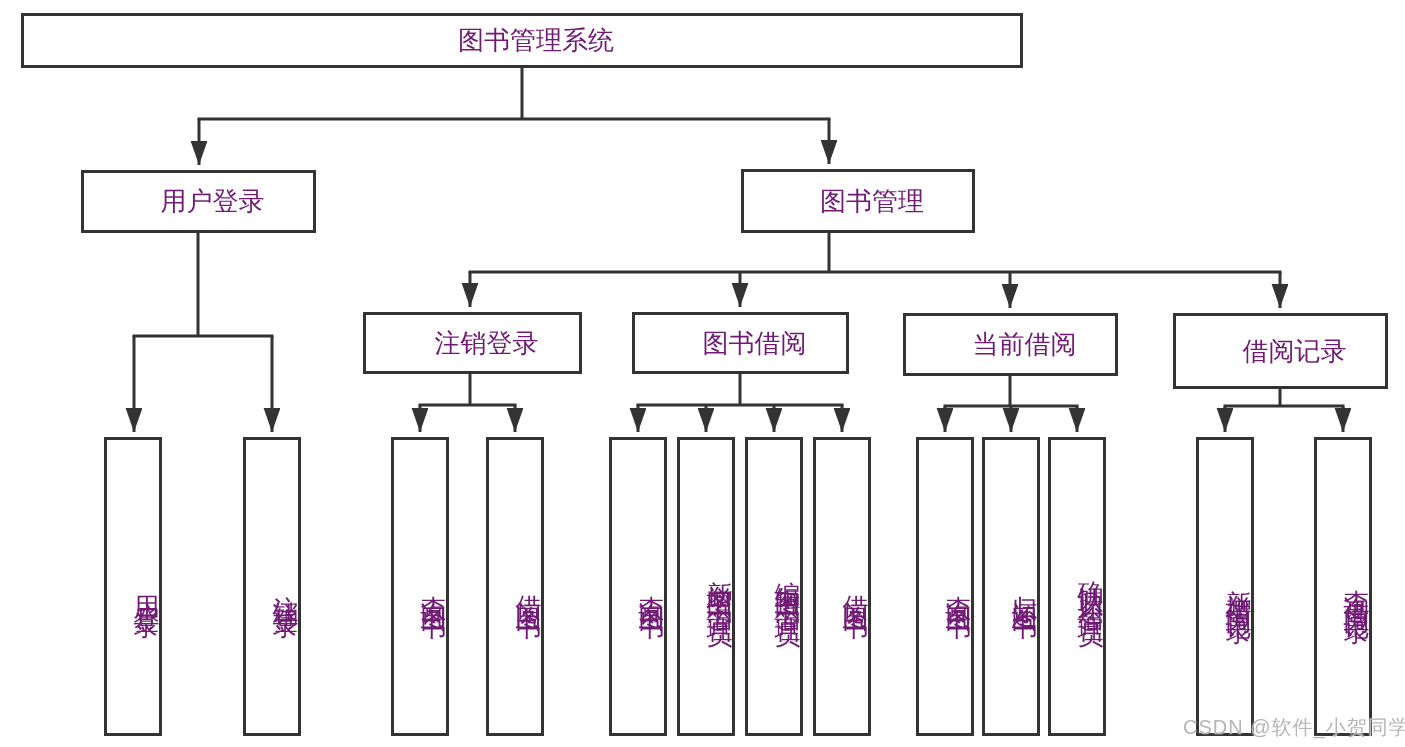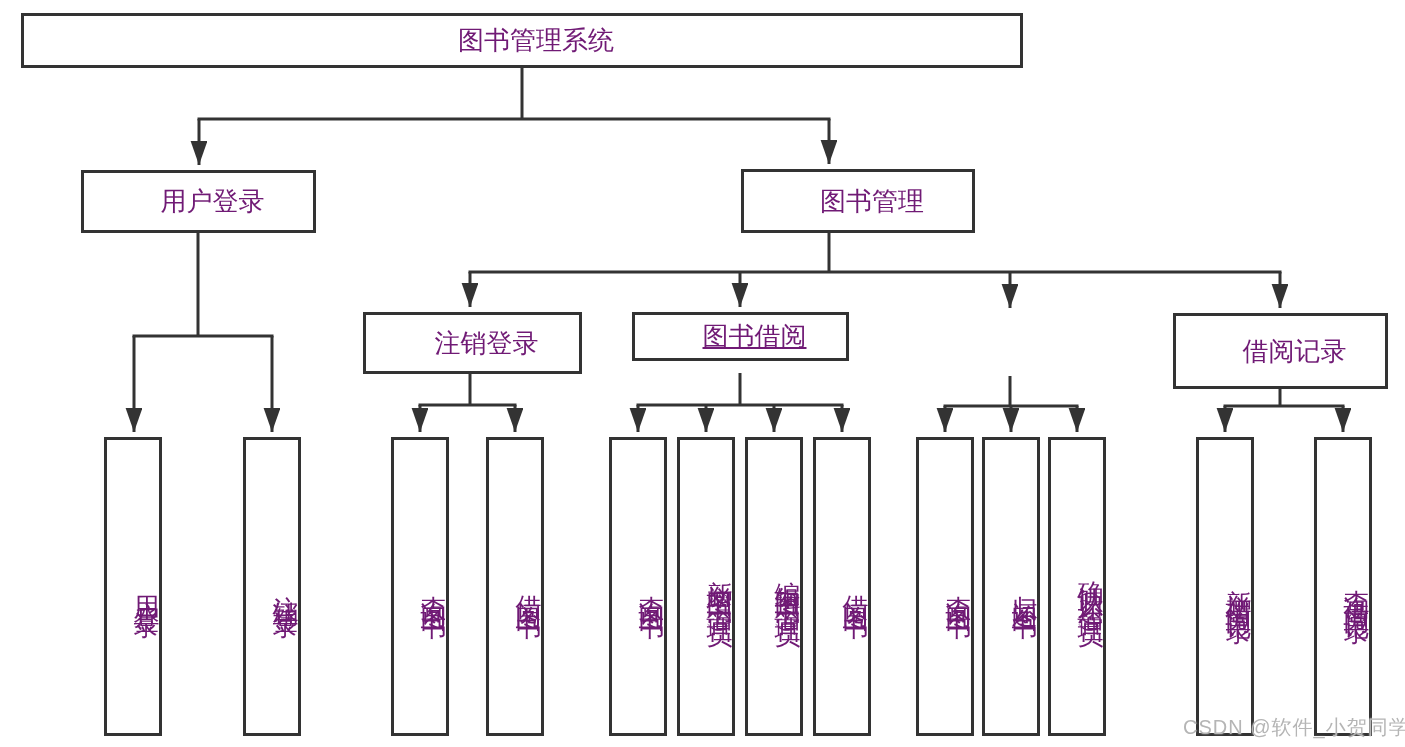--- a/index.html
+++ b/index.html
@@ -108,21 +108,22 @@
       <line x1="1343" y1="406" x2="1343" y2="432" marker-end="url(#arw)"></line>
     </g>
   </svg>
 
   <div class="node" style="left:21px; top:13px; width:1002px; height:55px;">图书管理系统</div>
 
   <div class="node" style="left:81px; top:170px; width:235px; height:63px;">用户登录</div>
   <div class="node" style="left:712px; top:169px; width:234px; height:64px;margin-left:29px;">图书管理</div>
 
   <div class="node" style="left:363px; top:312px; width:219px; height:62px;">注销登录</div>
-  <div class="node" style="left:632px; top:312px; width:217px; height:49px;text-decoration:underline;">图书借阅</div>
+  <div class="node" style="left:632px; top:312px; width:217px; height:62px;">图书借阅</div>
+  <div class="node" style="left:903px; top:313px; width:215px; height:63px;">当前借阅</div>
   <div class="node" style="left:1173px; top:313px; width:215px; height:76px;">借阅记录</div>
 
   <div class="node leaf" style="left:104px; top:437px; width:58px; height:299px;">用户登录</div>
   <div class="node leaf" style="left:243px; top:437px; width:58px; height:299px;">注销登录</div>
 
   <div class="node leaf" style="left:391px; top:437px; width:58px; height:299px;">查询图书</div>
   <div class="node leaf" style="left:486px; top:437px; width:58px; height:299px;">借阅图书</div>
 
   <div class="node leaf" style="left:609px; top:437px; width:58px; height:299px;">查询图书</div>
   <div class="node leaf" style="left:677px; top:437px; width:58px; height:299px;">新增图书（管理员）</div>

